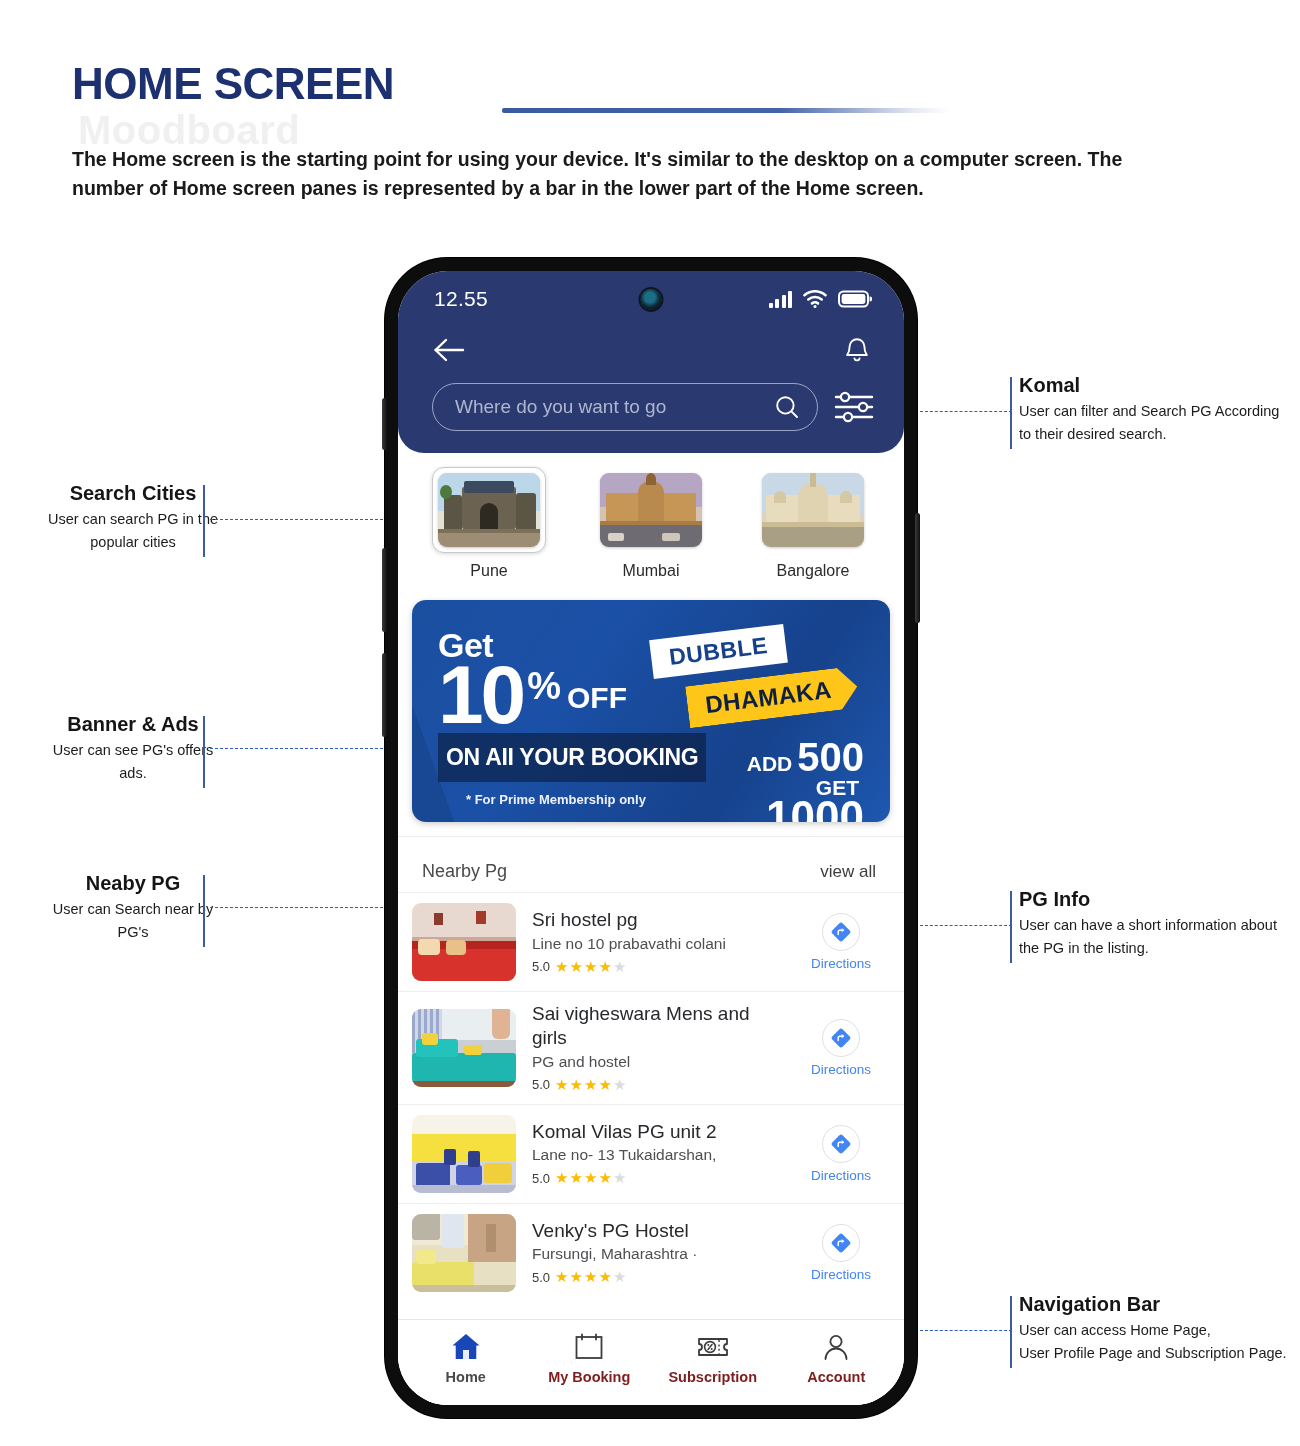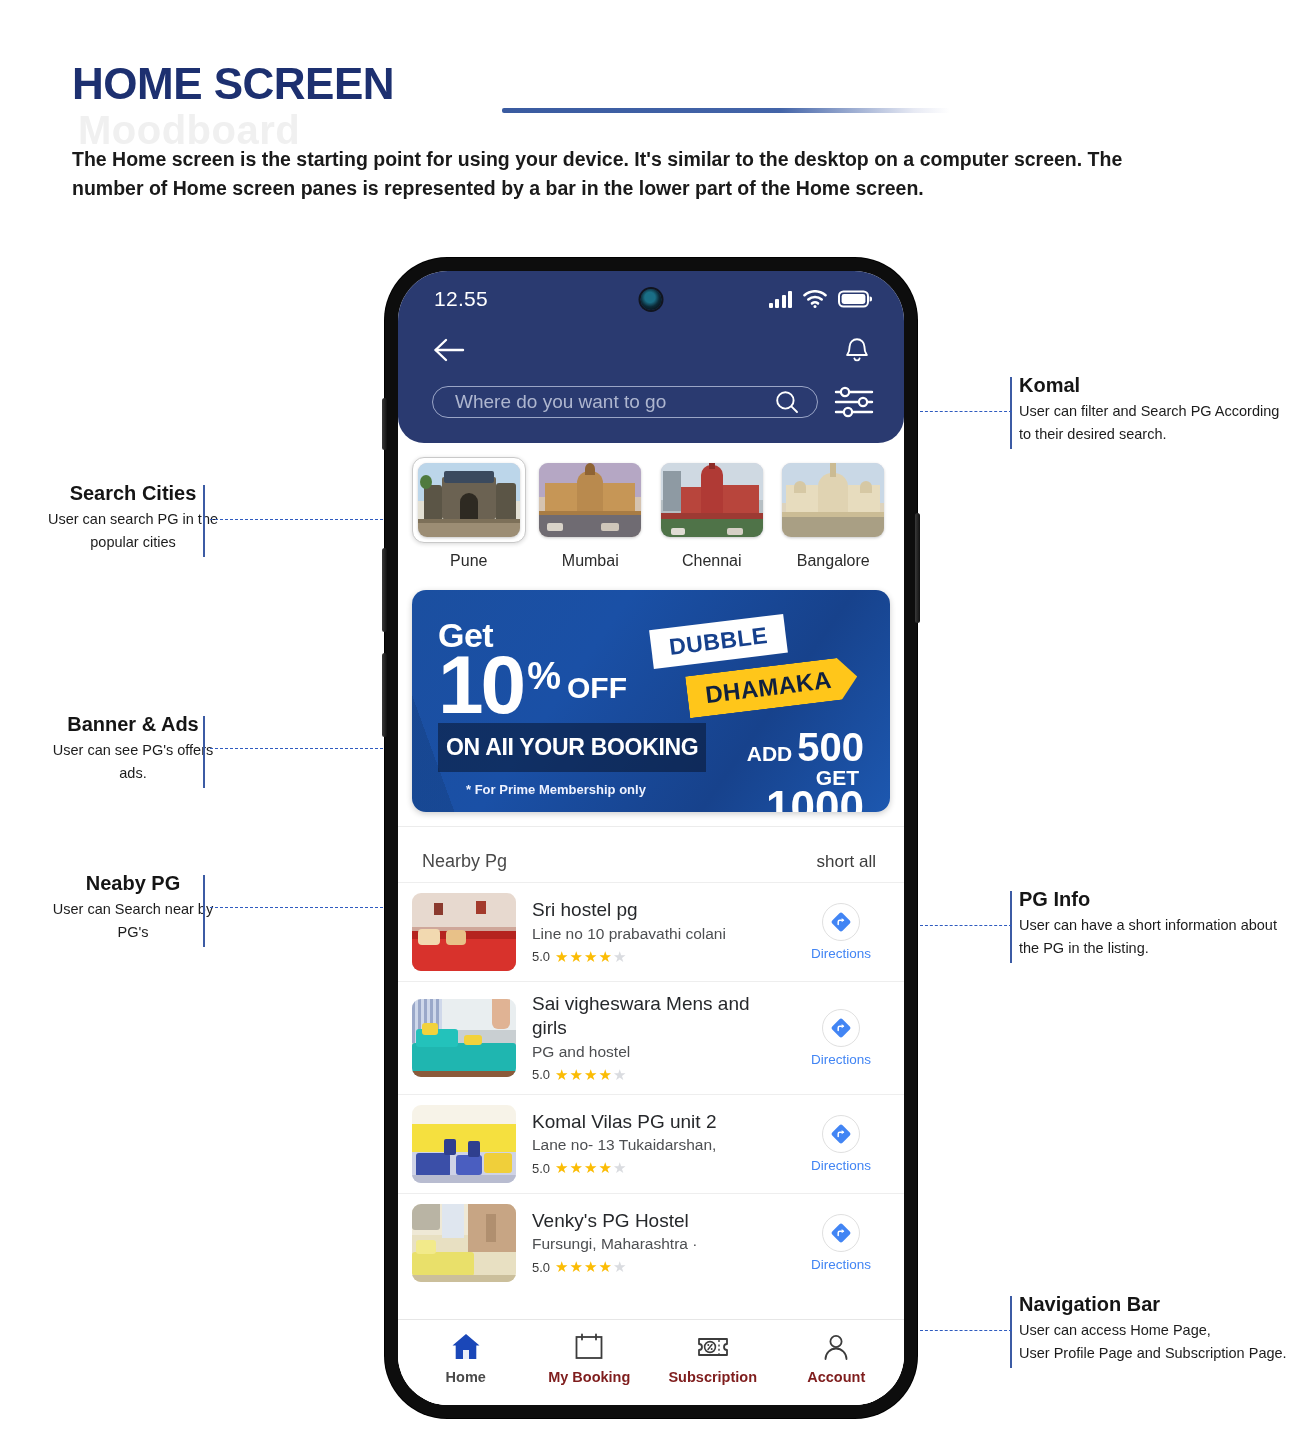--- a/index.html
+++ b/index.html
@@ -69,21 +69,21 @@
     width: 21px; height: 21px; border-radius: 50%;
     background: radial-gradient(circle at 45% 40%, #1a6e86 0 30%, #0c2a38 55%, #000 100%);
     box-shadow: 0 0 0 2px #11151f;
   }
   #status-icons { margin-left: auto; display: flex; align-items: center; gap: 11px; }
   .sig-bars { display: flex; align-items: flex-end; gap: 2.5px; height: 17px; }
   .sig-bars i { display: block; width: 4px; background: #fff; border-radius: 1px; }
   #nav-row { display: flex; align-items: center; padding: 0 34px; height: 46px; }
   #search-row { display: flex; align-items: center; padding: 10px 30px 0 34px; gap: 16px; }
   #search-box {
-    flex: 1; height: 32px; border: 1.6px solid #9aa5c6; border-radius: 25px;
+    flex: 1; height: 48px; border: 1.6px solid #9aa5c6; border-radius: 25px;
     display: flex; align-items: center; padding: 0 16px 0 22px;
   }
   #search-placeholder { flex: 1; color: #aeb6cf; font-size: 19px; }
 
   
   #app-body { flex: 1; overflow: hidden; background: #fff; display: flex; flex-direction: column; }
 
   
   #cities { display: flex; padding: 14px 12px 0 12px; gap: 4px; }
   .city { flex: 1; display: flex; flex-direction: column; align-items: center; }
@@ -337,37 +337,20 @@
               <div class="b1" style="left:64px;bottom:22px;width:32px;height:32px;background:#c69656"></div>
               <div class="b1" style="left:0;bottom:22px;width:102px;height:4px;background:#a87c44"></div>
               <div class="b1" style="left:0;bottom:0;width:102px;height:22px;background:#6f6b72"></div>
               <div class="b1" style="left:8px;bottom:6px;width:16px;height:8px;background:#d8d2c8;border-radius:2px"></div>
               <div class="b1" style="left:62px;bottom:6px;width:18px;height:8px;background:#cfc6ba;border-radius:2px"></div>
             </div>
           </div>
           <div class="city-name">Mumbai</div>
         </div>
 
-        <div class="city">
-          <div class="city-frame">
-            <div class="city-thumb">
-              <div class="sky" style="background:linear-gradient(#cfd9e2 0 50%,#b6bfc4 50% 100%)"></div>
-              <div class="b1" style="left:2px;bottom:26px;width:18px;height:40px;background:#8e9aa3"></div>
-              <div class="b1" style="left:40px;bottom:22px;width:22px;height:50px;background:#b03a35;border-radius:10px 10px 0 0"></div>
-              <div class="b1" style="left:48px;bottom:68px;width:6px;height:10px;background:#8d2b27"></div>
-              <div class="b1" style="left:20px;bottom:22px;width:20px;height:28px;background:#b8453c"></div>
-              <div class="b1" style="left:62px;bottom:22px;width:36px;height:30px;background:#b8453c"></div>
-              <div class="b1" style="left:0;bottom:18px;width:102px;height:6px;background:#9d3a33"></div>
-              <div class="b1" style="left:0;bottom:0;width:102px;height:18px;background:#4f7348"></div>
-              <div class="b1" style="left:10px;bottom:2px;width:14px;height:7px;background:#e0dcd4;border-radius:2px"></div>
-              <div class="b1" style="left:66px;bottom:2px;width:16px;height:7px;background:#d6d0c6;border-radius:2px"></div>
-            </div>
-          </div>
-          <div class="city-name">Chennai</div>
-        </div>
 
         <div class="city">
           <div class="city-frame">
             <div class="city-thumb">
               <div class="sky" style="background:linear-gradient(#c9d8e6 0 54%,#ddd3bd 54% 100%)"></div>
               <div class="b1" style="left:36px;bottom:24px;width:30px;height:40px;background:#e0d3b2;border-radius:14px 14px 0 0"></div>
               <div class="b1" style="left:48px;bottom:60px;width:6px;height:14px;background:#cbbb93"></div>
               <div class="b1" style="left:4px;bottom:24px;width:32px;height:28px;background:#e7dcbe"></div>
               <div class="b1" style="left:66px;bottom:24px;width:32px;height:28px;background:#e7dcbe"></div>
               <div class="b1" style="left:12px;bottom:44px;width:12px;height:12px;background:#d6c8a4;border-radius:50% 50% 0 0"></div>
@@ -402,21 +385,21 @@
             <span class="add-sm">GET</span>
           </div>
           <div class="add-line" style="margin-top:-2px">
             <span class="add-xl">1000</span>
           </div>
         </div>
       </div>
 
       <div id="nearby-head">
         <span id="nearby-title">Nearby Pg</span>
-        <span id="view-all">short all</span>
+        <span id="view-all">view all</span>
       </div>
 
       <div class="pg-row">
         <div class="pg-thumb">
           <div class="sky" style="background:linear-gradient(#e7d9cf 0 44%,#cfa79a 44% 100%)"></div>
           <div class="b1" style="left:0;bottom:0;width:104px;height:40px;background:#d8322c"></div>
           <div class="b1" style="left:0;bottom:32px;width:104px;height:8px;background:#b5241f"></div>
           <div class="b1" style="left:6px;bottom:26px;width:22px;height:16px;background:#f2d9b0;border-radius:4px"></div>
           <div class="b1" style="left:34px;bottom:26px;width:20px;height:15px;background:#e8c188;border-radius:4px"></div>
           <div class="b1" style="left:22px;top:10px;width:9px;height:12px;background:#8b3a2e"></div>

